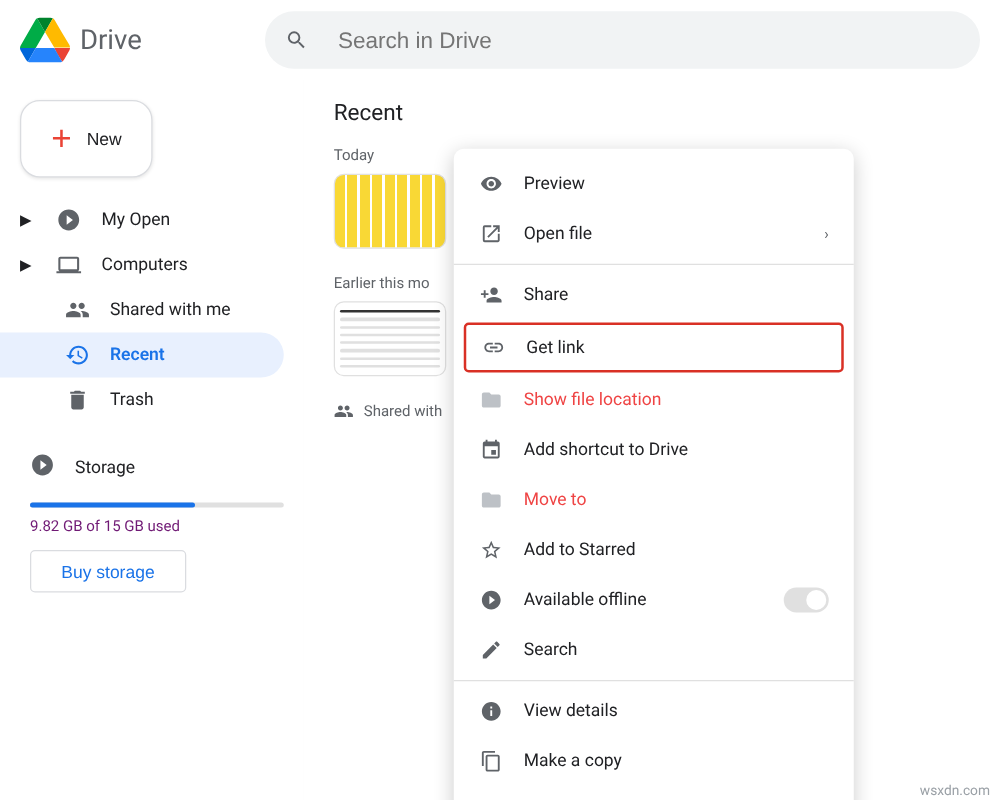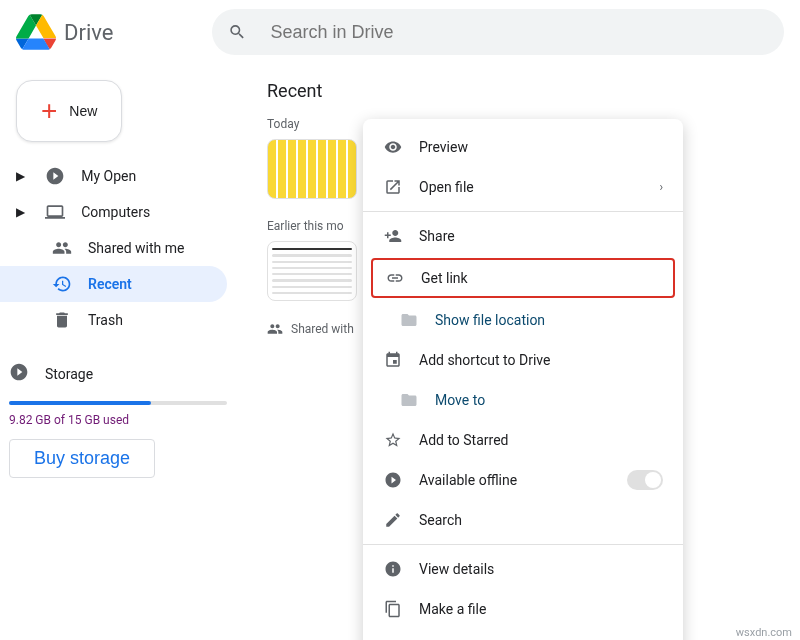--- a/index.html
+++ b/index.html
@@ -116,21 +116,21 @@
       font-size: 18px;
     }
     .nav-item.has-arrow {
       position: relative;
     }
     .arrow {
       font-size: 12px;
       margin-right: 4px;
     }
     .storage-section {
-      padding: 16px 16px 8px 9px;
+      padding: 16px 16px 8px 24px;
     }
     .storage-label {
       display: flex;
       align-items: center;
       gap: 16px;
       font-size: 14px;
       color: #202124;
       padding: 8px 0;
     }
     .storage-bar-container {
@@ -149,21 +149,21 @@
       font-size: 12px;
       color: #701a75;
       margin-bottom: 12px;
     }
     .buy-storage-btn {
       border: 1px solid #dadce0;
       background: #fff;
       color: #1a73e8;
       border-radius: 4px;
       padding: 8px 24px;
-      font-size: 18px;
+      font-size: 14px;
       font-weight: 500;
       cursor: pointer;
     }
 
     
     .content {
       flex: 1;
       padding: 16px 24px;
       background: #fff;
       position: relative;
@@ -257,21 +257,21 @@
       display: flex;
       align-items: center;
       gap: 16px;
       padding: 10px 20px;
       cursor: pointer;
       font-size: 14px;
       color: #202124;
       position: relative;
       text-align: center;
     }
-    .menu-item.disabled { color: #0c4a6e; cursor: default; margin-left: 16px; }
+    .menu-item.disabled { color: #ef4444; cursor: default; }
     .menu-item .menu-icon {
       width: 20px;
       height: 20px;
       display: flex;
       align-items: center;
       justify-content: center;
       color: #5f6368;
       font-size: 16px;
       flex-shrink: 0;
     }
@@ -570,21 +570,21 @@
         </span>
         <span>View details</span>
       </div>
 
       <div class="menu-item">
         <span class="menu-icon">
           <svg width="18" height="18" viewBox="0 0 24 24" fill="#5f6368">
               <path d="M16 1H4c-1.1 0-2 .9-2 2v14h2V3h12V1zm3 4H8c-1.1 0-2 .9-2 2v14c0 1.1.9 2 2 2h11c1.1 0 2-.9 2-2V7c0-1.1-.9-2-2-2zm0 16H8V7h11v14z"></path>
             </svg>
         </span>
-        <span>Make a file</span>
+        <span>Make a copy</span>
       </div>
 
       <div class="menu-item">
         <span class="menu-icon">
           
         </span>
 
       </div>
 
     </div>

